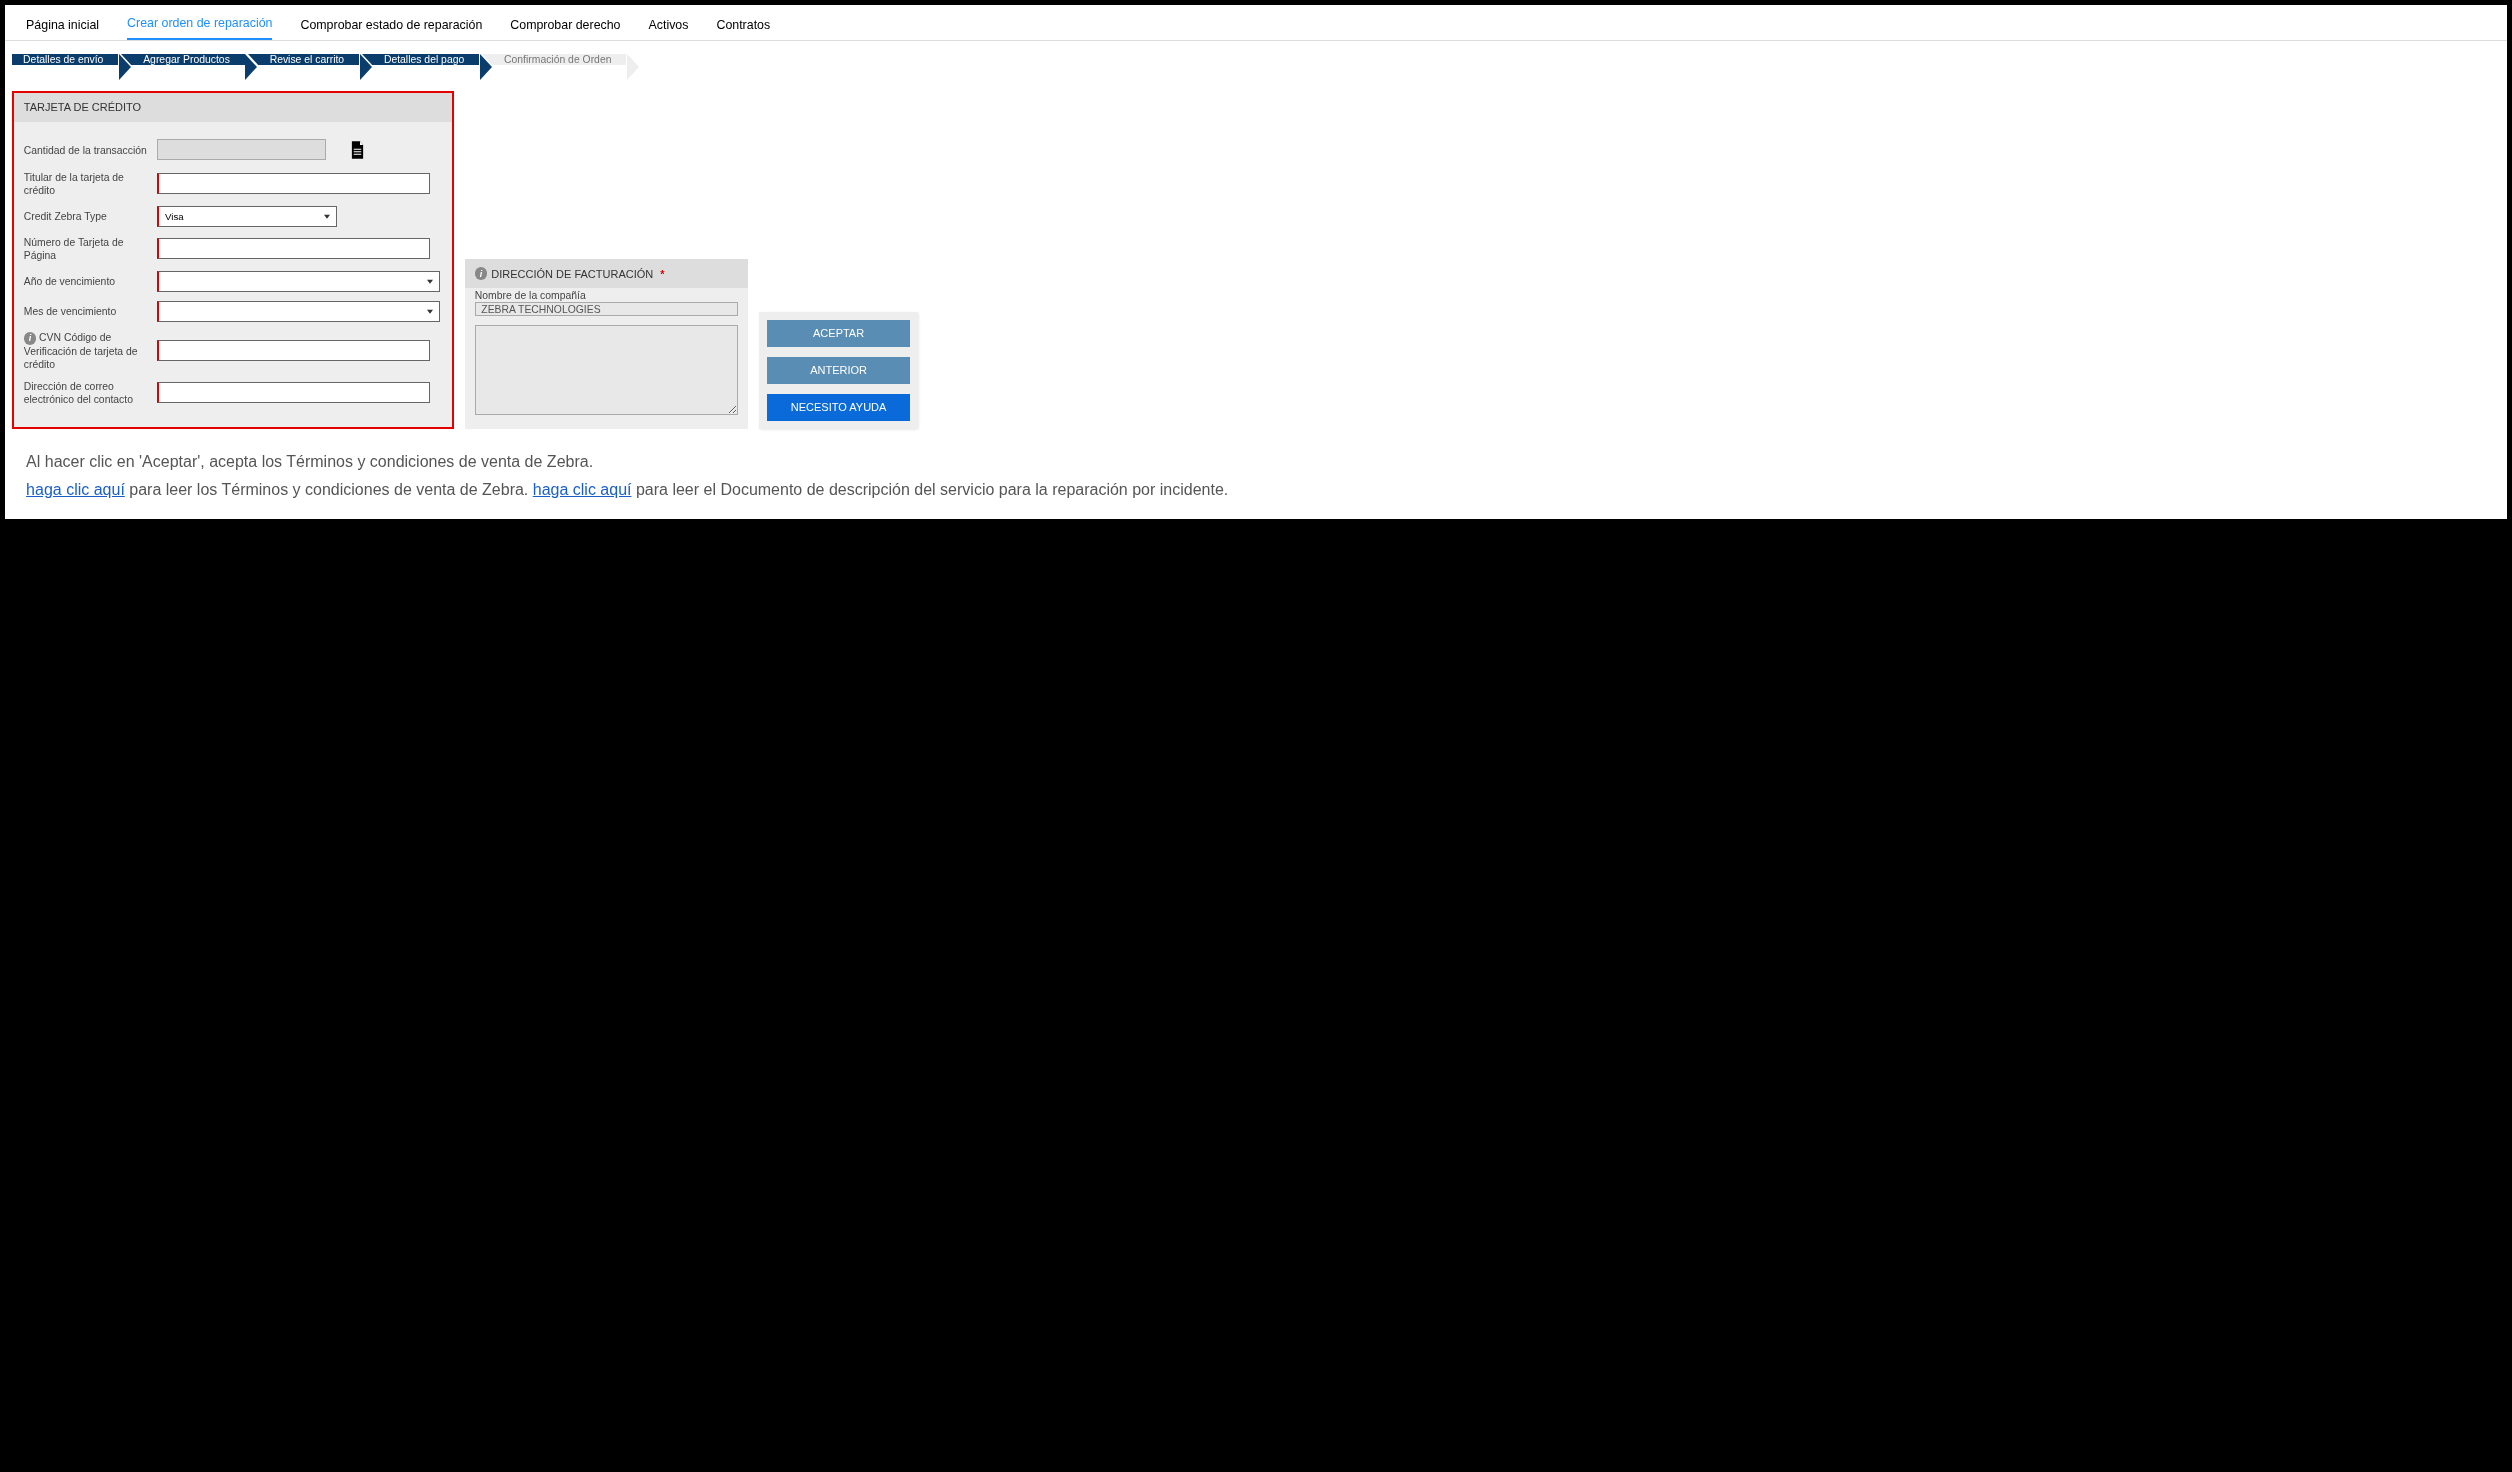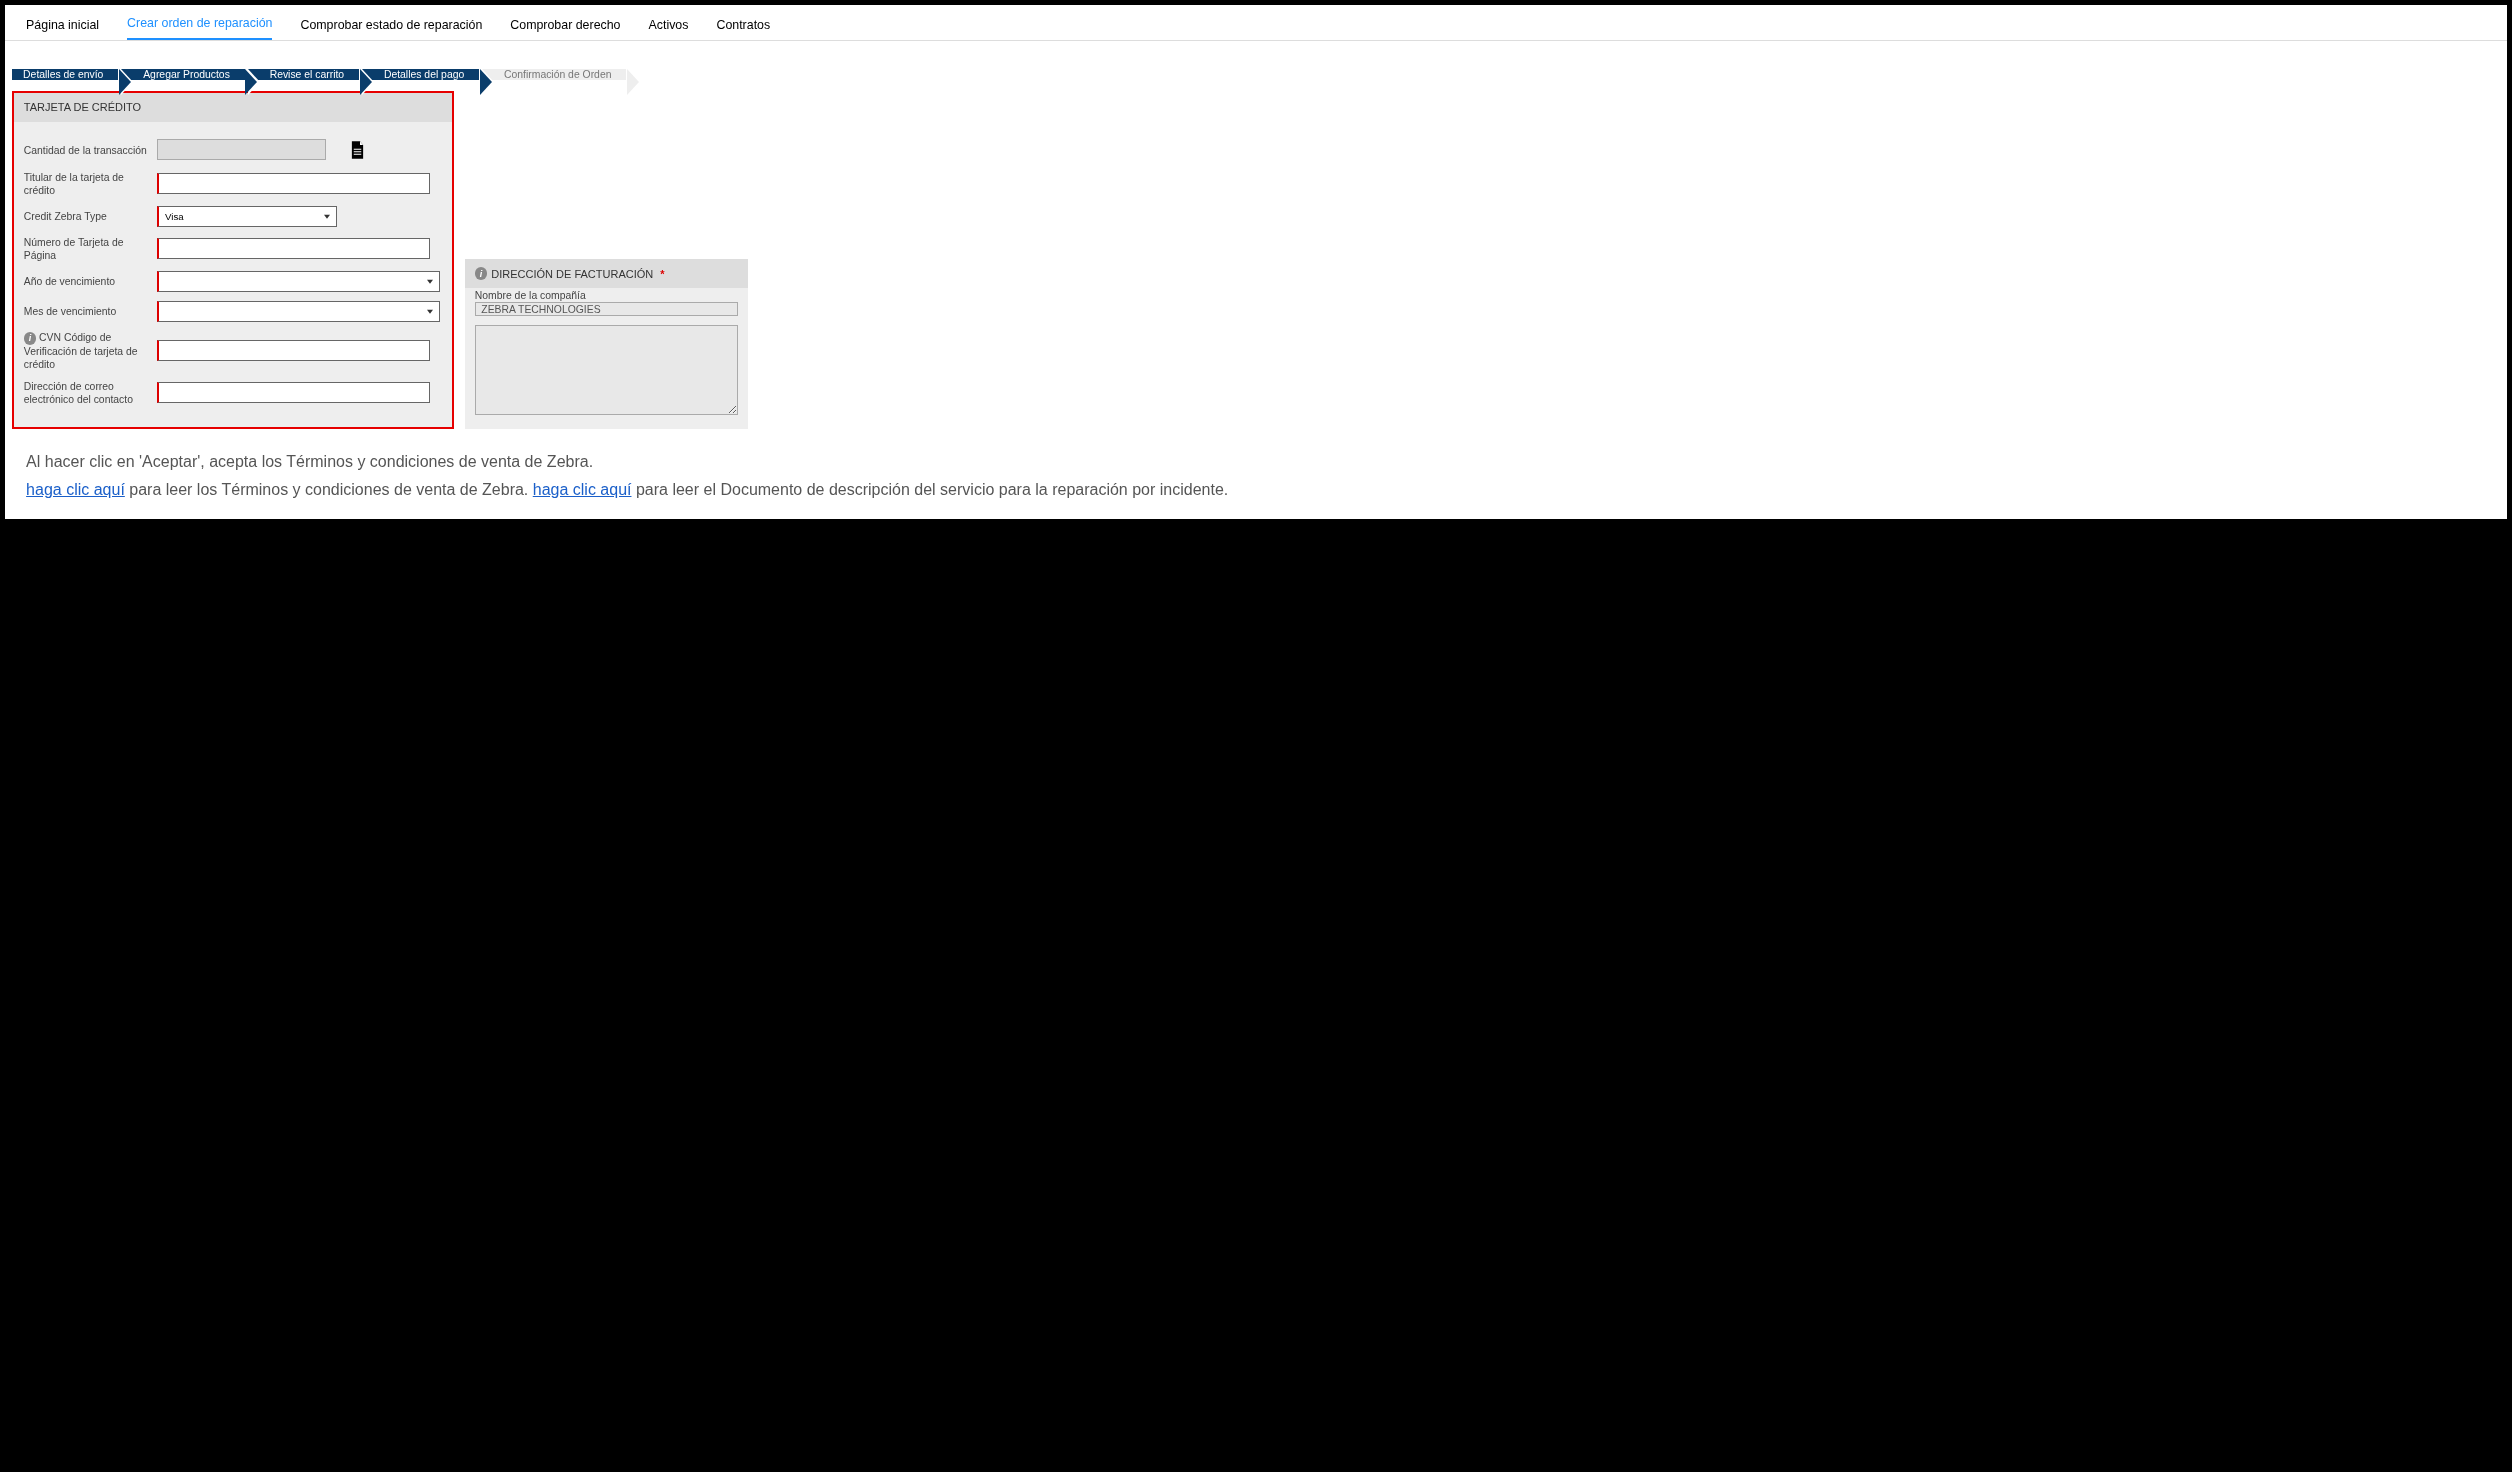--- a/index.html
+++ b/index.html
@@ -30,21 +30,21 @@
       cursor: pointer;
     }
     .topnav .tab.active {
       color: #1e90ff;
       border-bottom: 2.1px solid #1e90ff;
     }
     
     .steps {
       display: flex;
       margin: 12.4px 7px 7px 7px;
-      align-items: flex-end;
+      align-items: flex-start;
       height: 26px;
     }
     .step {
       position: relative;
       background: #0a3d6b;
       color: #fff;
       padding: 0 15px 0 22px;
       display: flex;
       align-items: center;
       font-size: 10.4px;
@@ -319,20 +319,25 @@
         <span>DIRECCIÓN DE FACTURACIÓN</span>
         <span class="asterisk">*</span>
       </div>
       <div class="panel-body">
         <label class="mid-label">Nombre de la compañía</label>
         <input class="mid-input" readonly="" value="ZEBRA TECHNOLOGIES" style="">
         <textarea class="mid-area" style=""></textarea>
       </div>
     </div>
 
+    <div class="rightcol">
+      <button class="btn muted">ACEPTAR</button>
+      <button class="btn muted">ANTERIOR</button>
+      <button class="btn primary">NECESITO AYUDA</button>
+    </div>
 
   </div>
 
   <div class="footer">
     <div>Al hacer clic en 'Aceptar', acepta los Términos y condiciones de venta de Zebra.</div>
     <div>
       <a href="#">haga clic aquí</a><span> para leer los Términos y condiciones de venta de Zebra. </span><a href="#"> haga clic aquí</a><span> para leer el Documento de descripción del servicio para la reparación por incidente.</span>
     </div>
   </div>
 

